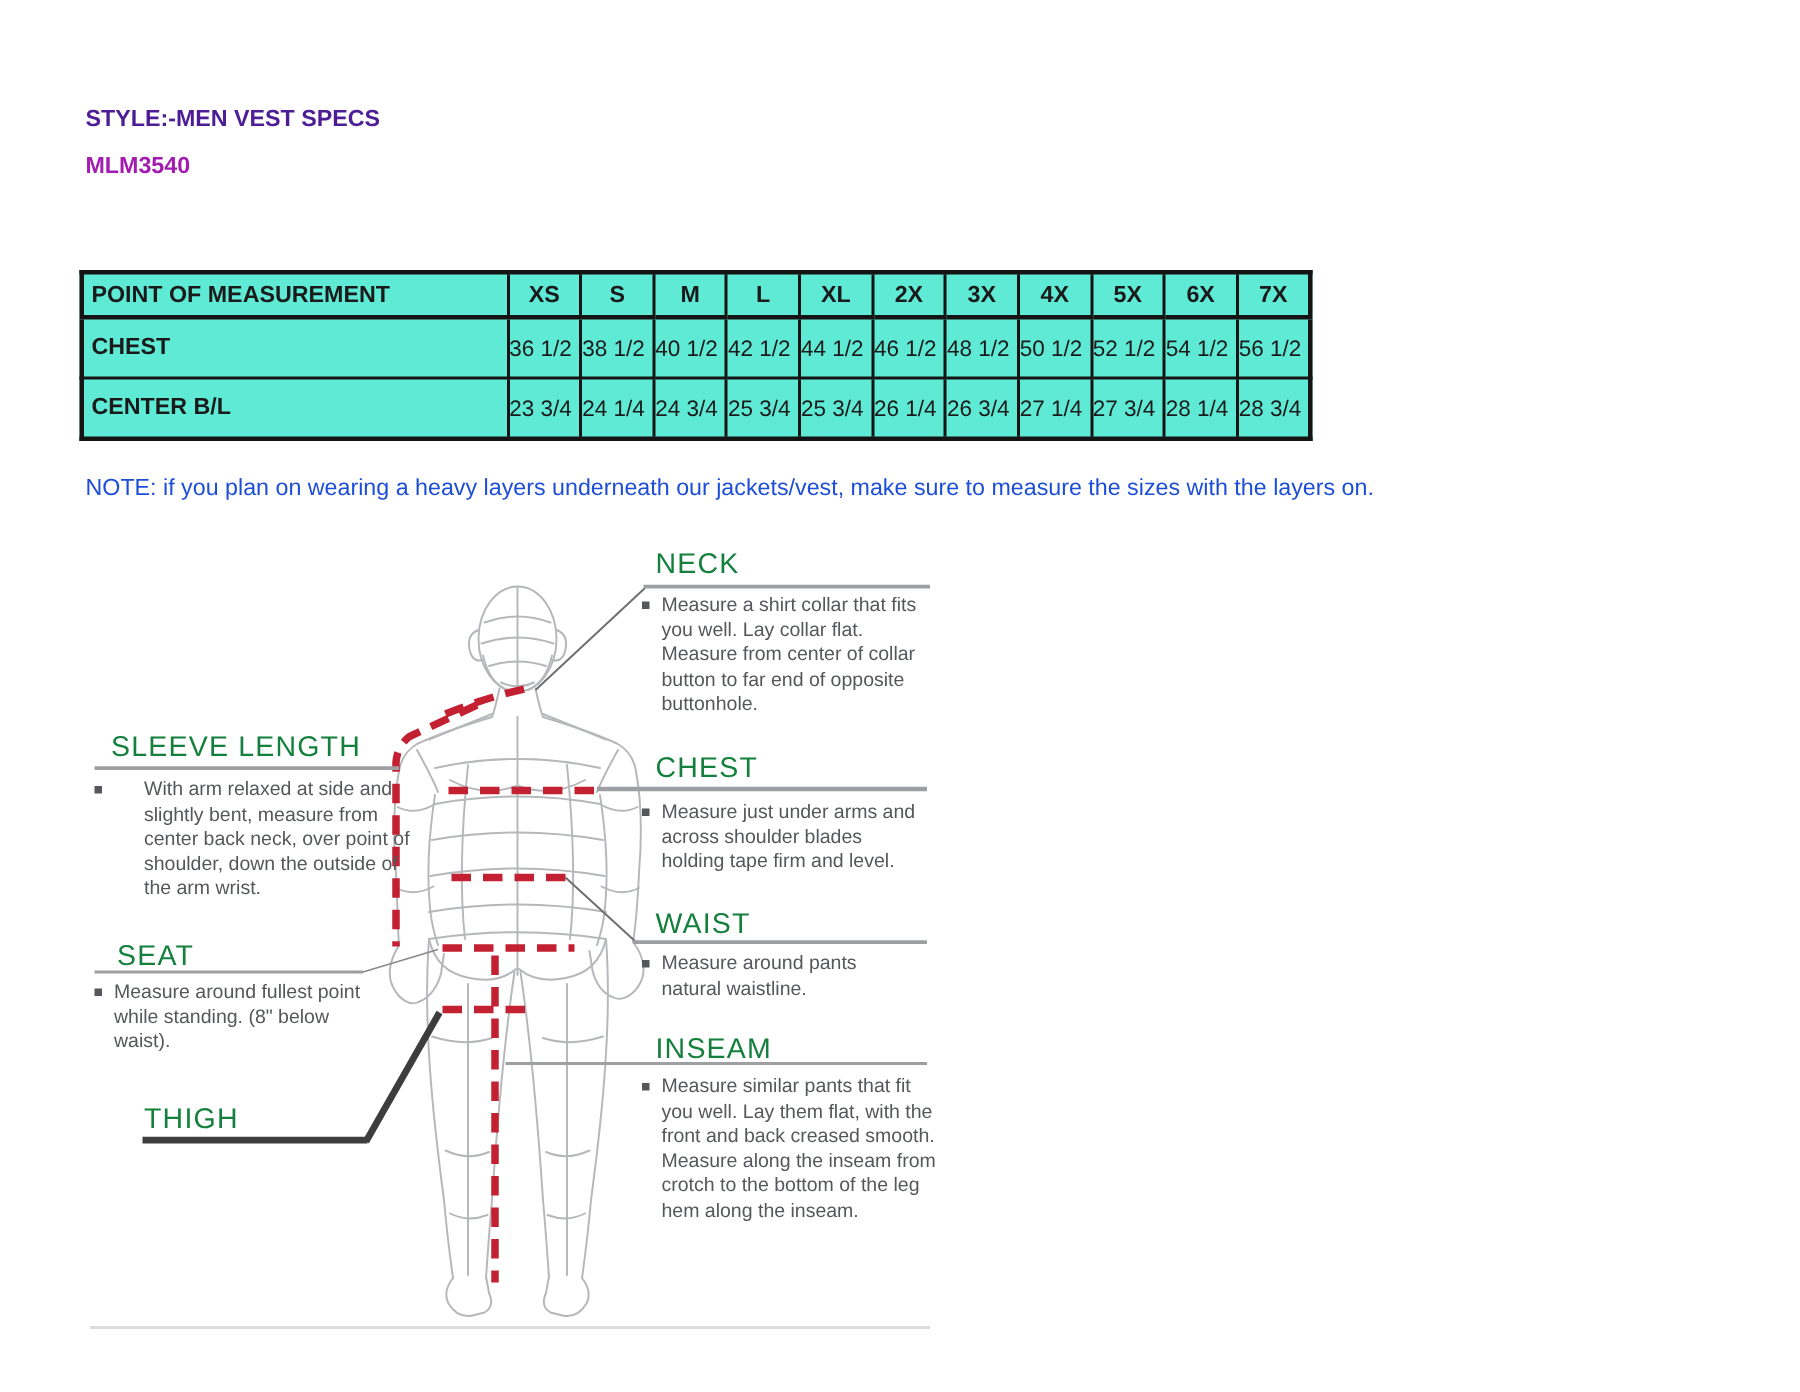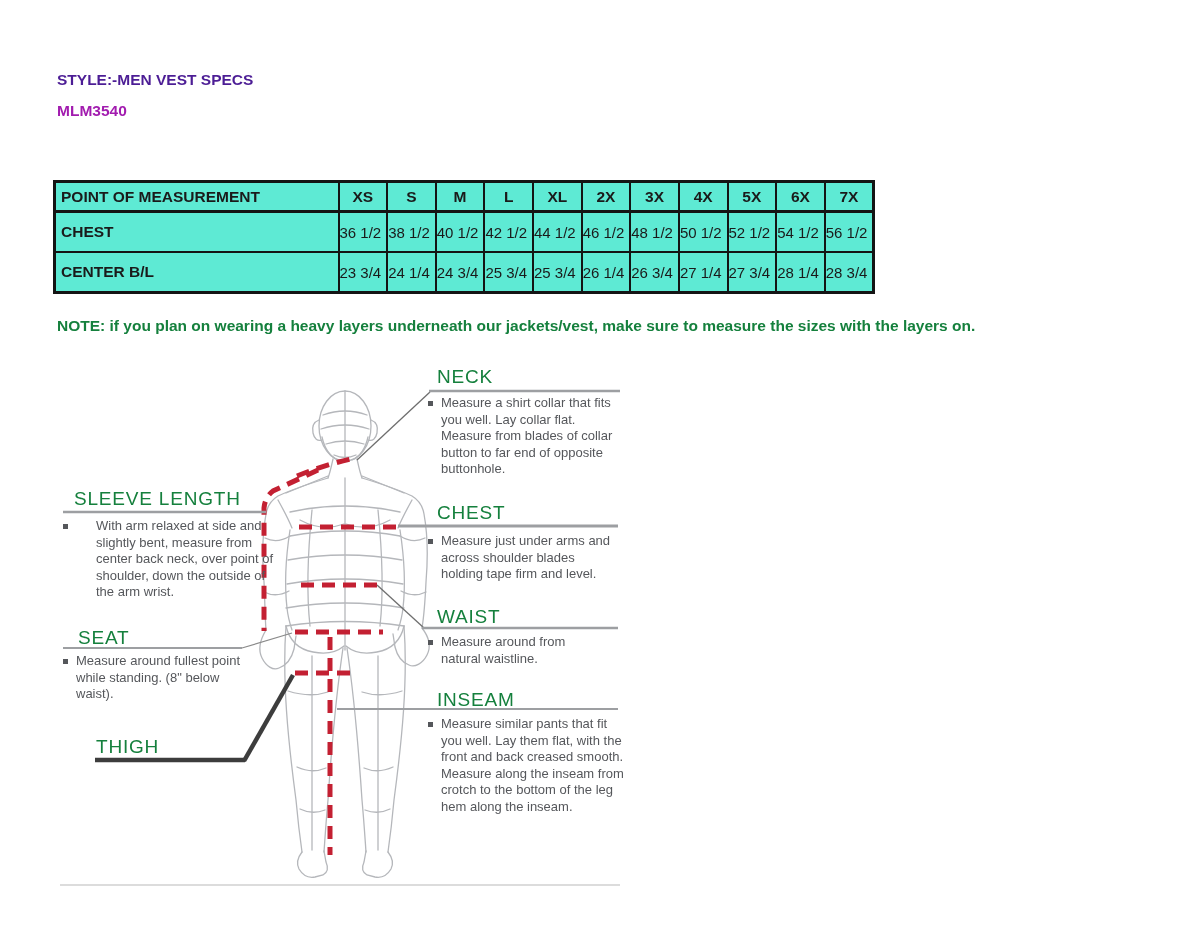--- a/index.html
+++ b/index.html
@@ -1,21 +1,21 @@
 <!DOCTYPE html>
 <html><head>
 <meta charset="utf-8">
 <style>
   html,body{margin:0;padding:0;background:#ffffff;}
   .page{position:relative;width:1200px;height:928px;background:#ffffff;overflow:hidden;
         font-family:"Liberation Sans",sans-serif;color:#1a1a1a;}
   
   .title1{position:absolute;left:57px;top:71px;font-size:15.5px;font-weight:700;color:#4c1d95;}
   .title2{position:absolute;left:57px;top:102px;font-size:15.5px;font-weight:700;color:#a21caf;}
-  .note{position:absolute;left:57px;top:317px;font-size:15.5px;font-weight:700;color:#15803d;white-space:nowrap;}
+  .note{position:absolute;left:57px;top:317px;font-size:15.5px;font-weight:400;color:#1d4ed8;white-space:nowrap;}
   
   .size-table{position:absolute;left:53px;top:180px;width:822px;border-collapse:collapse;
               table-layout:fixed;background:#5eead4;}
   .size-table,.size-table th,.size-table td{border:2px solid #141414;}
   .size-table{border-width:3px;}
   .size-table th{height:27px;font-size:15.5px;font-weight:700;text-align:center;
                  border-bottom-width:3px;padding:0;}
   .size-table th.poml{text-align:left;padding-left:5px;}
   .size-table td{height:38px;font-size:15px;font-weight:400;text-align:left;padding:0;}
   .size-table td.lbl{text-align:left;font-weight:700;font-size:15.5px;padding-left:5px;}
@@ -209,33 +209,33 @@
     <div class="sec-body" id="b-seat">
       <span class="bullet"></span>
       <p>Measure around fullest point while standing. (8" below waist).</p>
     </div>
 
     <div class="sec-title" id="t-thigh">THIGH</div>
 
     <div class="sec-title" id="t-neck">NECK</div>
     <div class="sec-body" id="b-neck">
       <span class="bullet"></span>
-      <p>Measure a shirt collar that fits you well. Lay collar flat. Measure from blades of collar button to far end of opposite buttonhole.</p>
+      <p>Measure a shirt collar that fits you well. Lay collar flat. Measure from center of collar button to far end of opposite buttonhole.</p>
     </div>
 
     <div class="sec-title" id="t-chest">CHEST</div>
     <div class="sec-body" id="b-chest">
       <span class="bullet"></span>
       <p>Measure just under arms and across shoulder blades holding tape firm and level.</p>
     </div>
 
     <div class="sec-title" id="t-waist">WAIST</div>
     <div class="sec-body" id="b-waist">
       <span class="bullet"></span>
-      <p>Measure around from natural waistline.</p>
+      <p>Measure around pants natural waistline.</p>
     </div>
 
     <div class="sec-title" id="t-inseam">INSEAM</div>
     <div class="sec-body" id="b-inseam">
       <span class="bullet"></span>
       <p>Measure similar pants that fit you well. Lay them flat, with the front and back creased smooth. Measure along the inseam from crotch to the bottom of the leg hem along the inseam.</p>
     </div>
   </div>
 
 </div>

